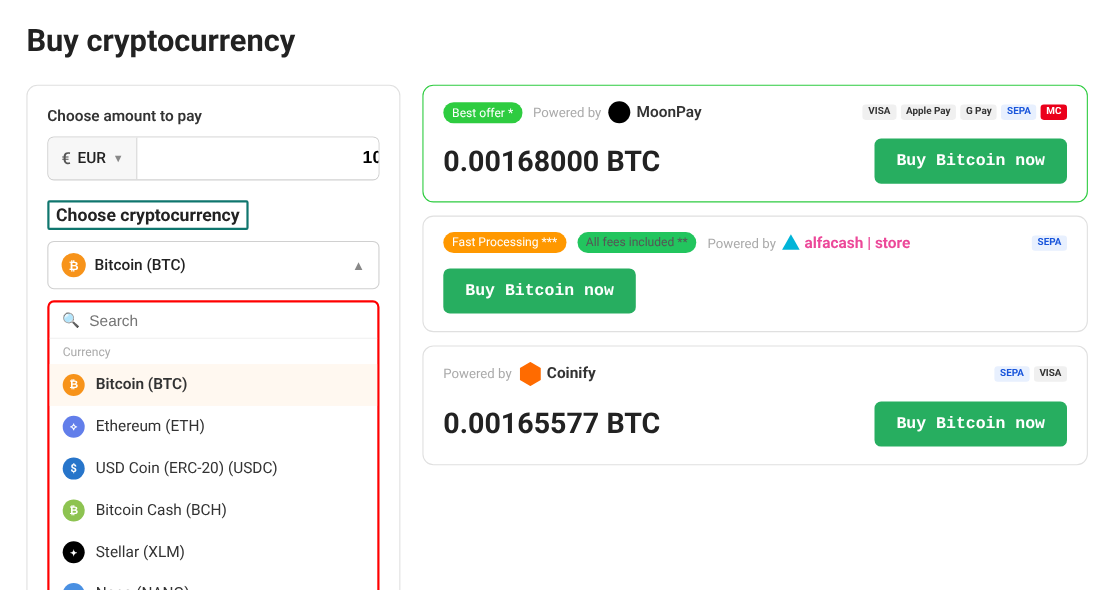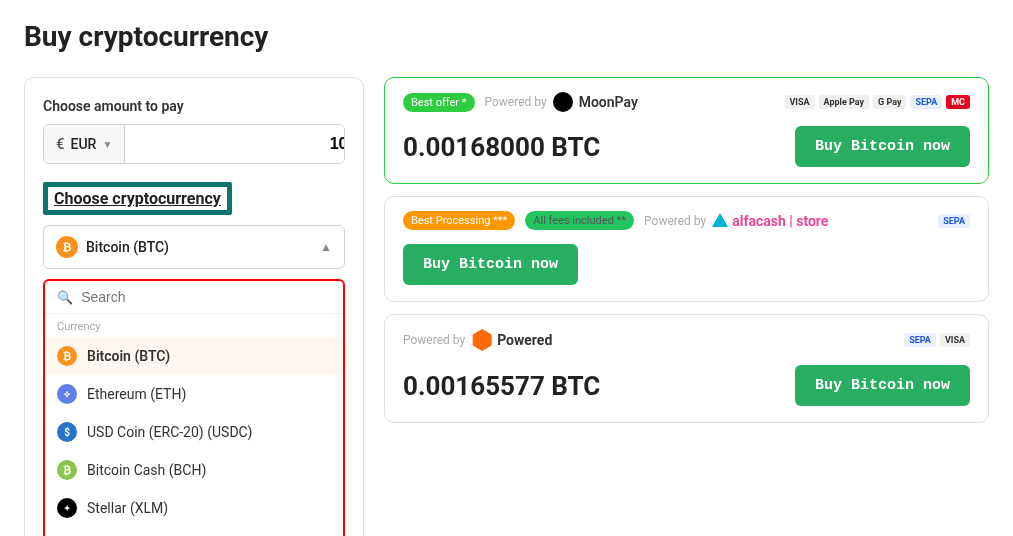--- a/index.html
+++ b/index.html
@@ -69,25 +69,24 @@
       padding: 10px 12px;
       font-size: 16px;
       font-weight: 600;
       text-align: right;
       background: #fff;
     }
     .choose-crypto-label {
       font-size: 16px;
       font-weight: 700;
       margin-bottom: 10px;
-      border: 5px solid #0f766e;
+      border: 2px solid #0f766e;
       display: inline-block;
       padding: 2px 6px;
       border-radius: 2px;
-      text-decoration: underline;
     }
     .crypto-selector {
       display: flex;
       align-items: center;
       justify-content: space-between;
       border: 1px solid #d0d0d0;
       border-radius: 6px;
       padding: 10px 12px;
       cursor: pointer;
       font-size: 14px;
@@ -375,21 +374,21 @@
         </div>
       </div>
       <div class="offer-main">
         <span class="btc-amount">0.00168000 BTC</span>
         <button class="buy-btn">Buy Bitcoin now</button>
       </div>
     </div>
 
     <div class="offer-card">
       <div class="offer-header">
-        <span class="badge badge-fast">Best Processing ***</span>
+        <span class="badge badge-fast">Fast Processing ***</span>
         <span class="badge badge-fees">All fees included **</span>
         <div class="powered-by">
           <span>Powered by</span>
           <div class="alfacash-logo">
             <span class="alfa-triangle"></span>
             <span>alfacash | store</span>
           </div>
         </div>
         <div class="payment-icons">
           <span class="pay-badge sepa">SEPA</span>
@@ -399,21 +398,21 @@
         <button class="buy-btn">Buy Bitcoin now</button>
       </div>
     </div>
 
     <div class="offer-card">
       <div class="offer-header">
         <div class="powered-by">
           <span>Powered by</span>
           <div class="coinify-logo">
             <span class="coinify-hex"></span>
-            <span>Powered</span>
+            <span>Coinify</span>
           </div>
         </div>
         <div class="payment-icons">
           <span class="pay-badge sepa">SEPA</span>
           <span class="pay-badge">VISA</span>
         </div>
       </div>
       <div class="offer-main">
         <span class="btc-amount">0.00165577 BTC</span>
         <button class="buy-btn">Buy Bitcoin now</button>

